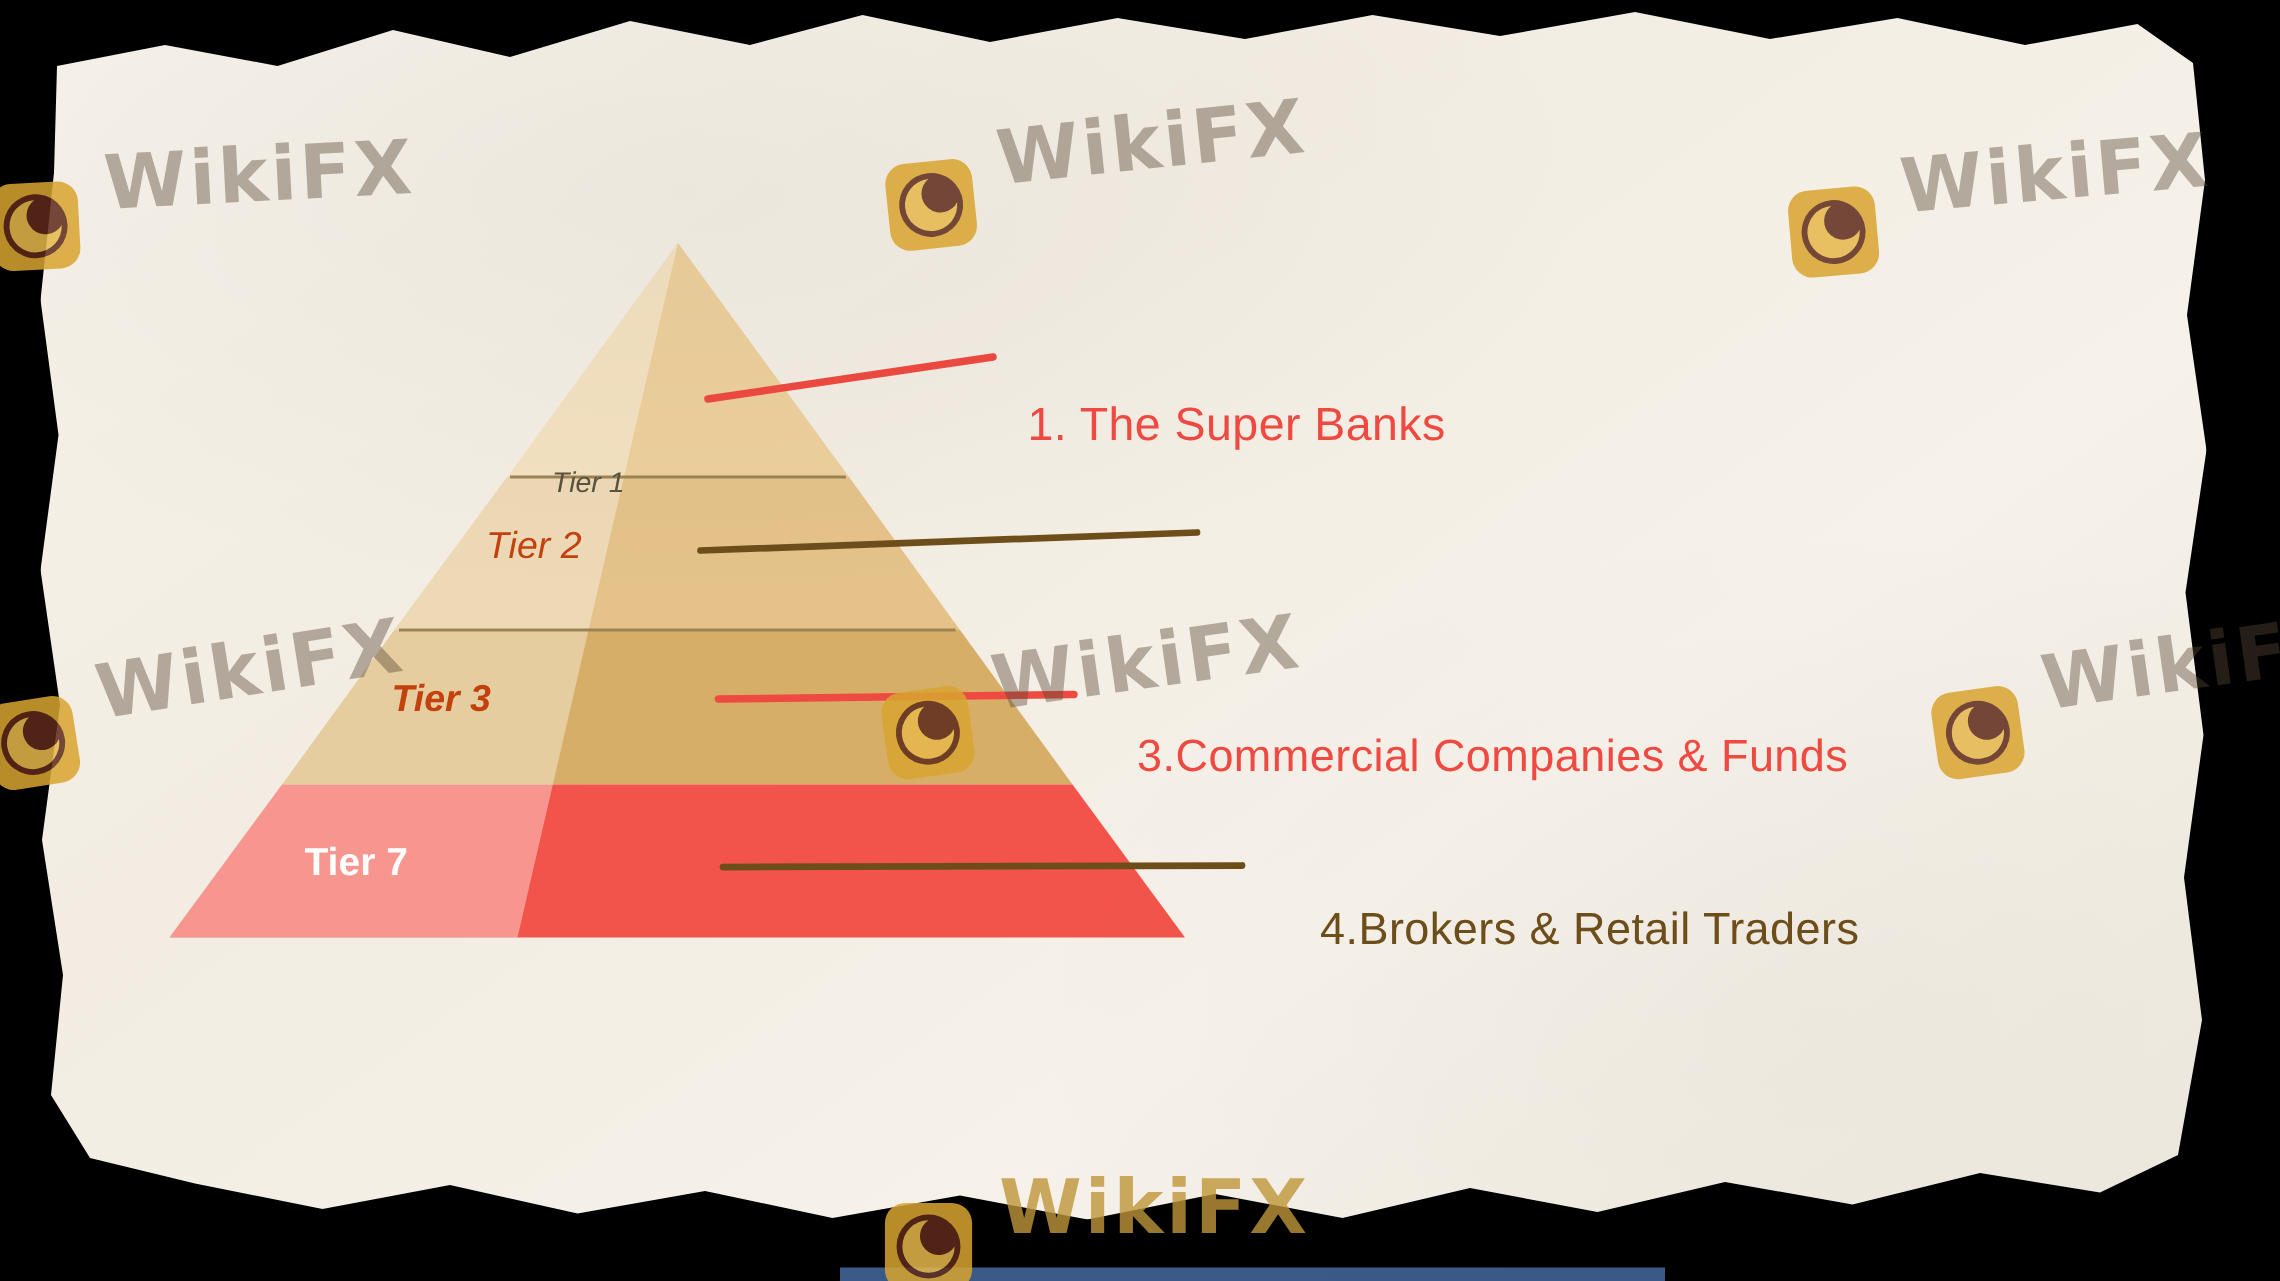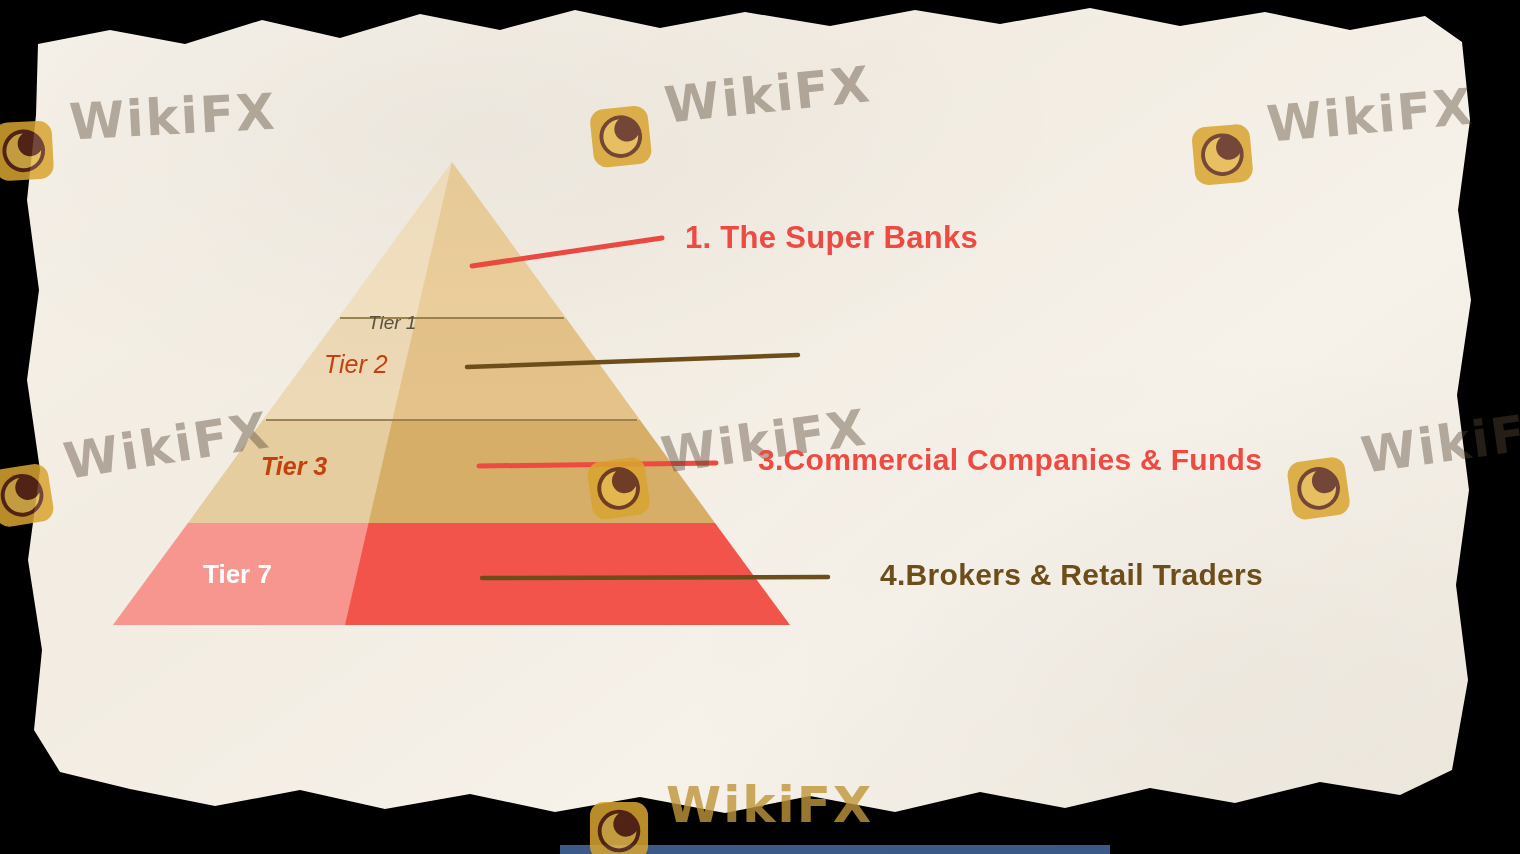--- a/index.html
+++ b/index.html
@@ -36,21 +36,21 @@
   
   .tier-label{
     position:absolute;z-index:4;color:#c2410c;
   }
   .tier-label.t1{left:368px;top:268px;font-size:19px;font-style:italic;color:#58523f;margin-top:44px;}
   .tier-label.t2{left:324px;top:350px;font-size:25px;font-style:italic;font-weight:500;}
   .tier-label.t3{left:261px;top:452px;font-size:25px;font-style:italic;font-weight:700;}
   .tier-label.t4{left:203px;top:559px;font-size:26px;font-weight:bold;color:#ffffff;font-style:normal;}
   
   .annotation{
-    position:absolute;z-index:5;font-weight:bold;letter-spacing:0.3px;white-space:nowrap;
+    position:absolute;z-index:5;font-weight:normal;letter-spacing:0.3px;white-space:nowrap;margin-top:45px;
   }
   .annotation.a1{left:685px;top:220px;font-size:31px;}
   .annotation.a2{left:847px;top:335px;font-size:31px;}
   .annotation.a3{left:758px;top:443px;font-size:30px;}
   .annotation.a4{left:880px;top:558px;font-size:30px;}
   .c-red{color:#ee4a41;}
   .c-brown{color:#6d4e1a;}
   
   .wm{
     position:absolute;display:flex;align-items:flex-start;gap:16px;

